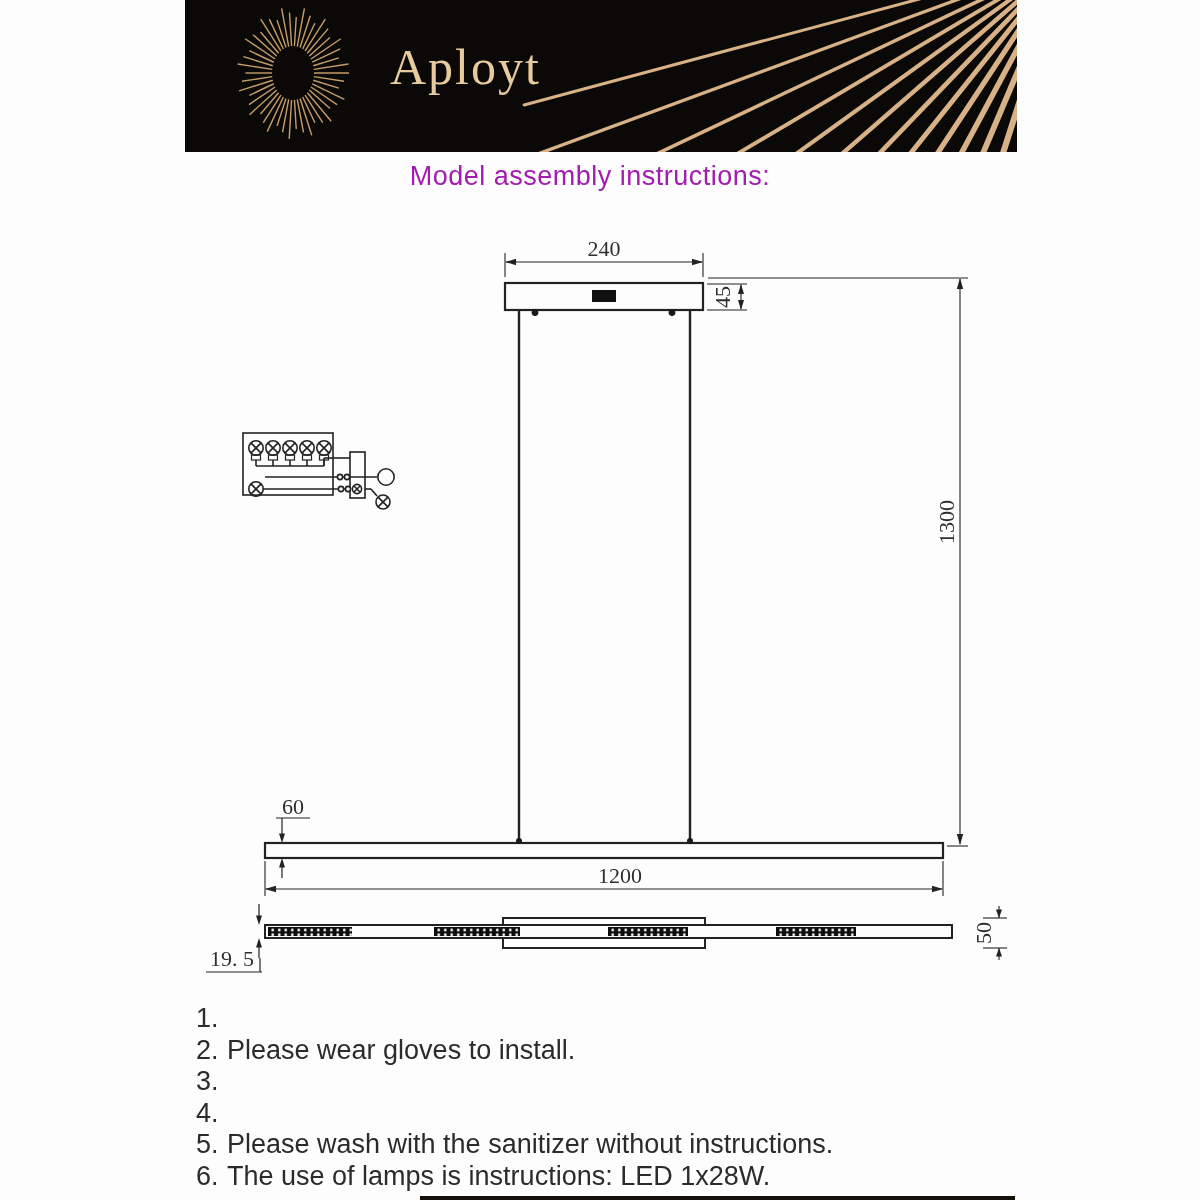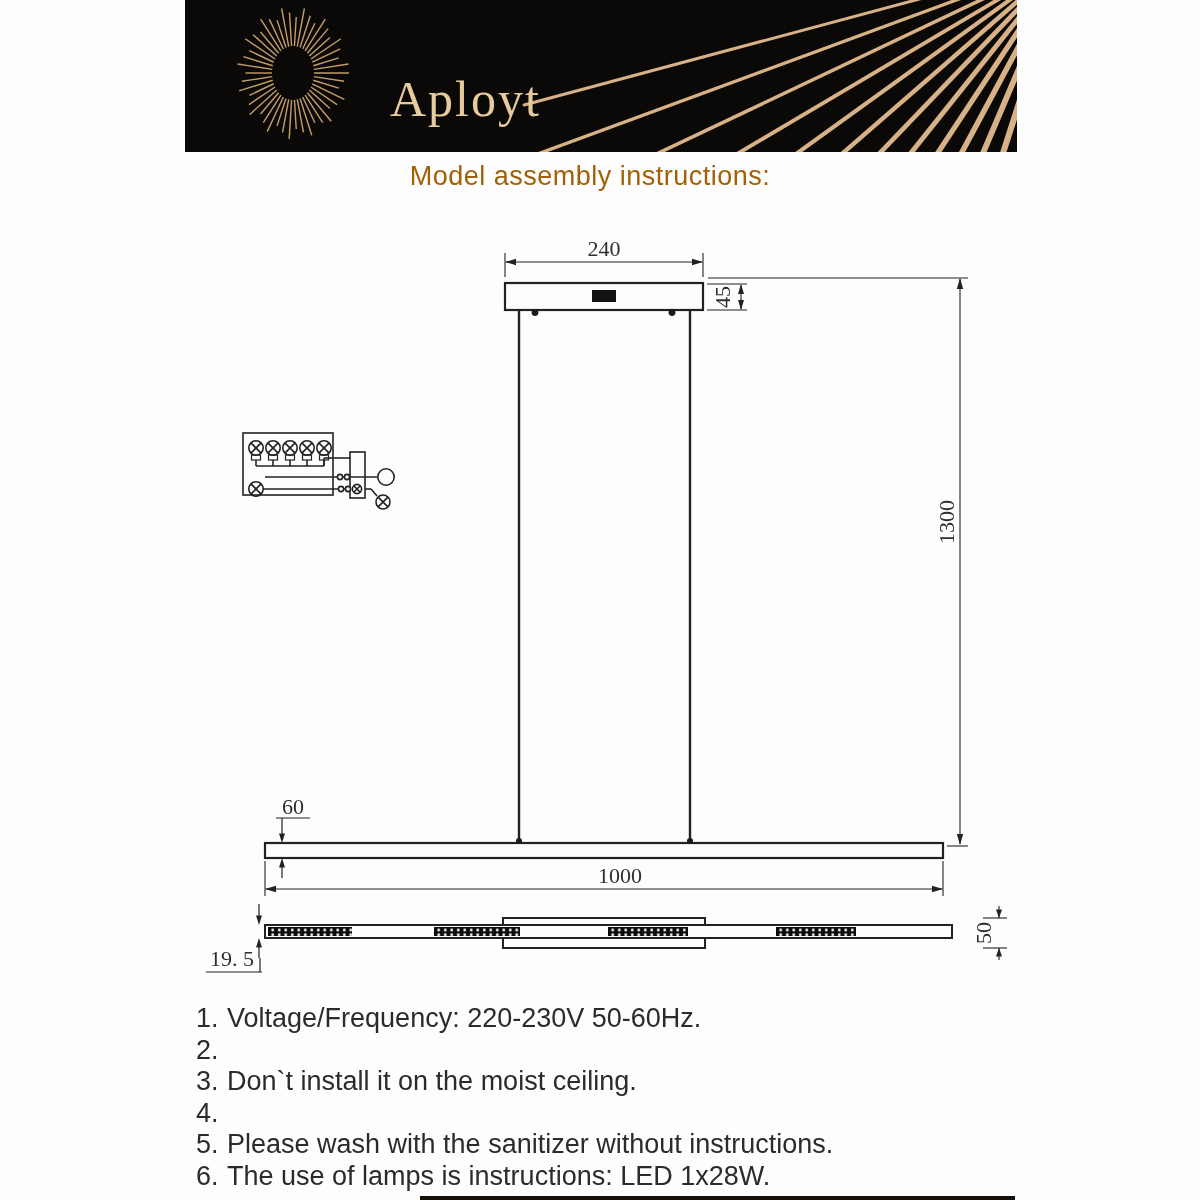--- a/index.html
+++ b/index.html
@@ -12,24 +12,23 @@
   .banner {
     position:absolute; left:185px; top:0; width:832px; height:152px;
     background:#0b0907; overflow:hidden;
   }
   .banner svg { position:absolute; left:0; top:0; }
   .brand-text {
     position:absolute; left:205px; top:38px; width:370px;
     font-family:"Liberation Serif","DejaVu Serif",serif;
     font-weight:400; font-size:50px; letter-spacing:2px;
     color:#e7cb9d;
-    margin-top:32px;
   }
   
-  .title-block { position:absolute; left:0; top:160px; width:1180px; text-align:center; color:#a16207; }
+  .title-block { position:absolute; left:0; top:160px; width:1180px; text-align:center; color:#a21caf; }
   .title-line { font-size:27px; font-weight:500; letter-spacing:0.5px; line-height:32px; }
   
   .drawing { position:absolute; left:0; top:0; width:1200px; height:1200px; pointer-events:none; }
   .dim-label {
     position:absolute; font-family:"Liberation Serif","DejaVu Serif",serif;
     font-size:22px; color:#2e2e2e; text-align:center; line-height:22px;
   }
   .vlabel { display:flex; align-items:center; justify-content:center; transform:rotate(-90deg); }
   .led-seg {
     position:absolute; height:9px; background-color:#0e0e0e;
@@ -269,35 +268,34 @@
 
   <div class="led-seg" style="left:268px; top:927px; width:84px;"></div>
   <div class="led-seg" style="left:434px; top:927px; width:86px;"></div>
   <div class="led-seg" style="left:608px; top:927px; width:80px;"></div>
   <div class="led-seg" style="left:776px; top:927px; width:80px;"></div>
 
   <span class="dim-label" style="left:574px; top:238px; width:60px;">240</span>
   <span class="dim-label vlabel" style="left:703px; top:286px; width:40px; height:22px;">45</span>
   <span class="dim-label vlabel" style="left:917px; top:511px; width:60px; height:22px;">1300</span>
   <span class="dim-label" style="left:277px; top:796px; width:32px;">60</span>
-  <span class="dim-label" style="left:570px; top:865px; width:100px;">1000</span>
+  <span class="dim-label" style="left:570px; top:865px; width:100px;">1200</span>
   <span class="dim-label" style="left:204px; top:948px; width:56px;">19. 5</span>
   <span class="dim-label vlabel" style="left:963px; top:922px; width:42px; height:22px;">50</span>
 
   <div class="instructions">
     <div class="instr-row">
       <span class="instr-num">1.</span>
-      <span class="instr-text">Voltage/Frequency: 220-230V 50-60Hz.</span>
     </div>
     <div class="instr-row">
       <span class="instr-num">2.</span>
+      <span class="instr-text">Please wear gloves to install.</span>
     </div>
     <div class="instr-row">
       <span class="instr-num">3.</span>
-      <span class="instr-text">Don`t install it on the moist ceiling.</span>
     </div>
     <div class="instr-row">
       <span class="instr-num">4.</span>
     </div>
     <div class="instr-row">
       <span class="instr-num">5.</span>
       <span class="instr-text">Please wash with the sanitizer without instructions.</span>
     </div>
     <div class="instr-row">
       <span class="instr-num">6.</span>

